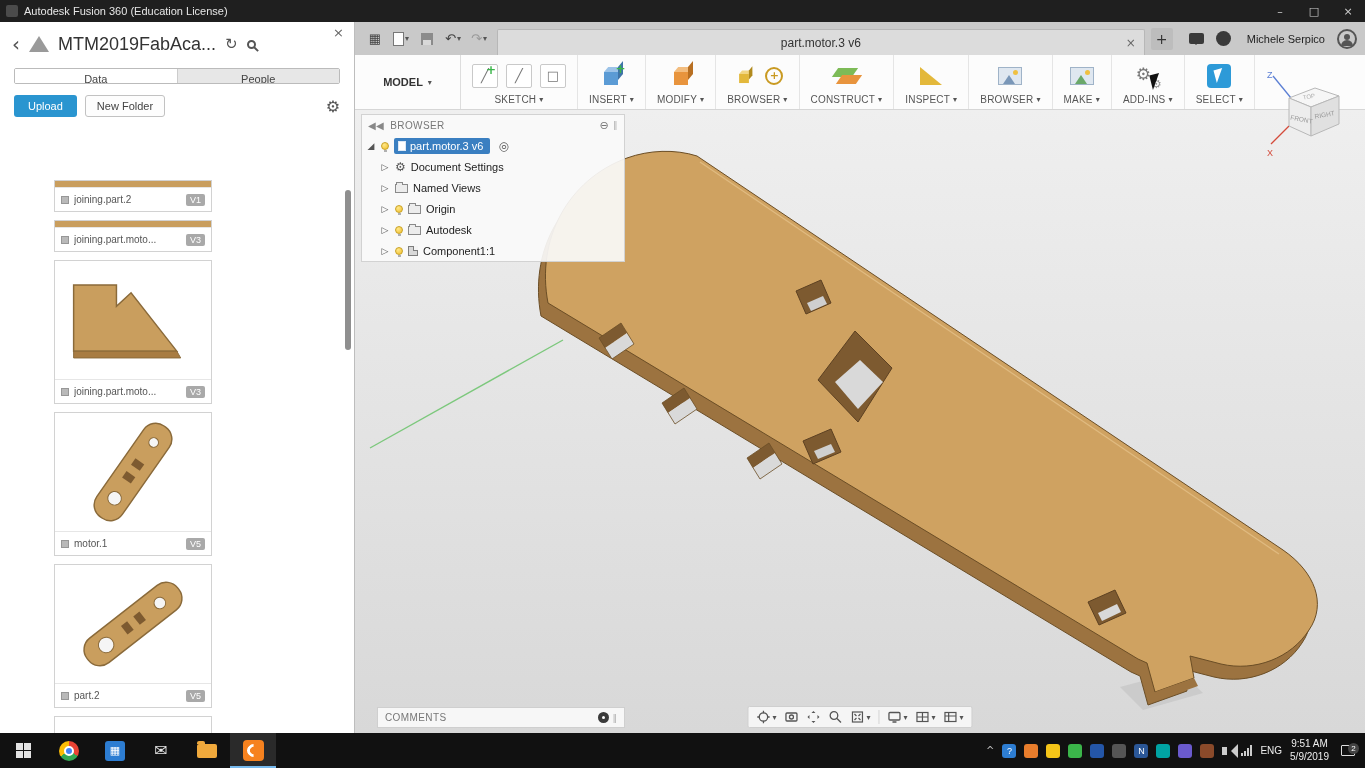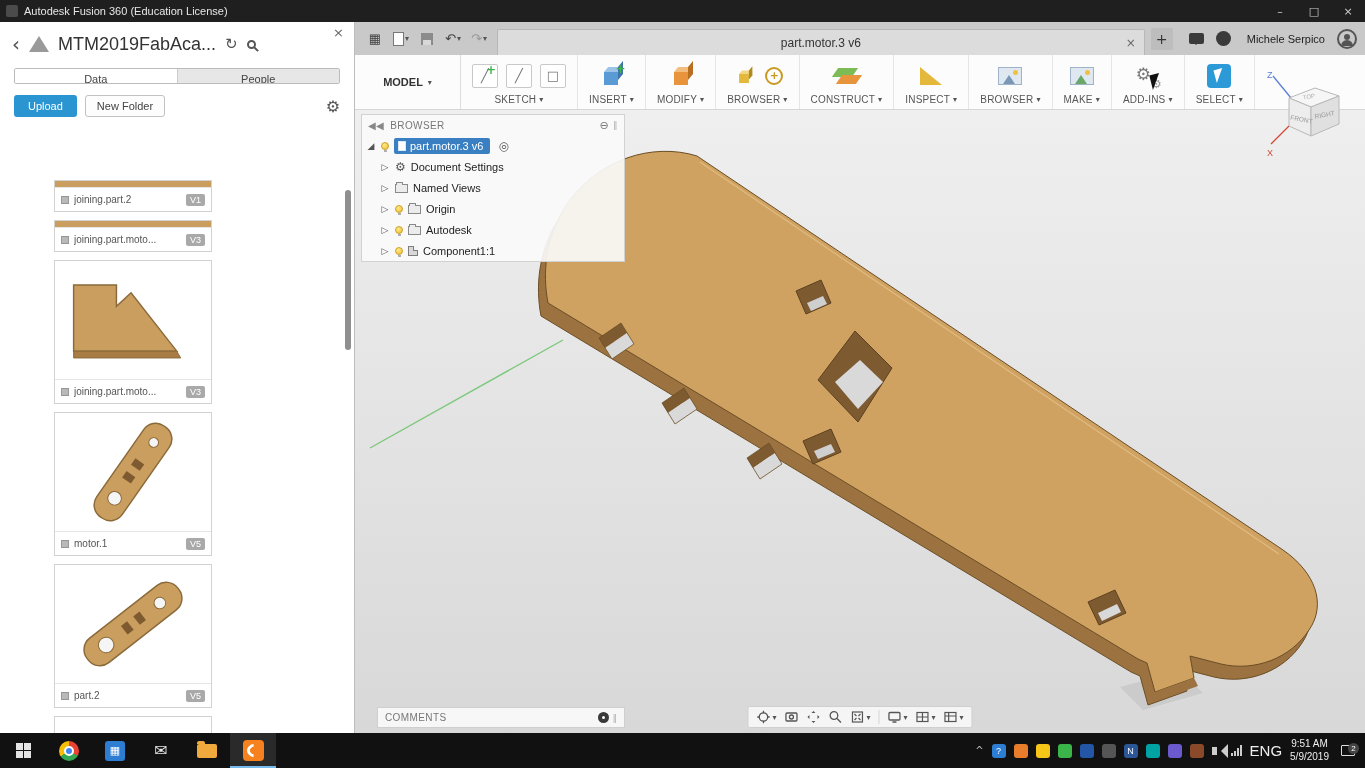--- a/index.html
+++ b/index.html
@@ -714,21 +714,21 @@
       <span class="tray-ico" style="background:#00a3a3"></span>
       <span class="tray-ico" style="background:#6a5acd"></span>
       <span class="tray-ico" style="background:#8a4a2a"></span>
       <span class="spk"></span>
       <span class="net">
           <span style="height:3px"></span>
           <span style="height:5px"></span>
           <span style="height:8px"></span>
           <span style="height:11px"></span>
         </span>
-      <span style="font-size:15px;color:#eee;">ENG</span>
+      <span style="font-size:10px;color:#eee;">ENG</span>
       <span class="clock">
         <div>9:51 AM</div>
         <div>5/9/2019</div>
       </span>
       <span class="notif">
         <span class="notif-ic"></span>
         <span class="notif-badge">2</span>
       </span>
     </div>
   </div>

